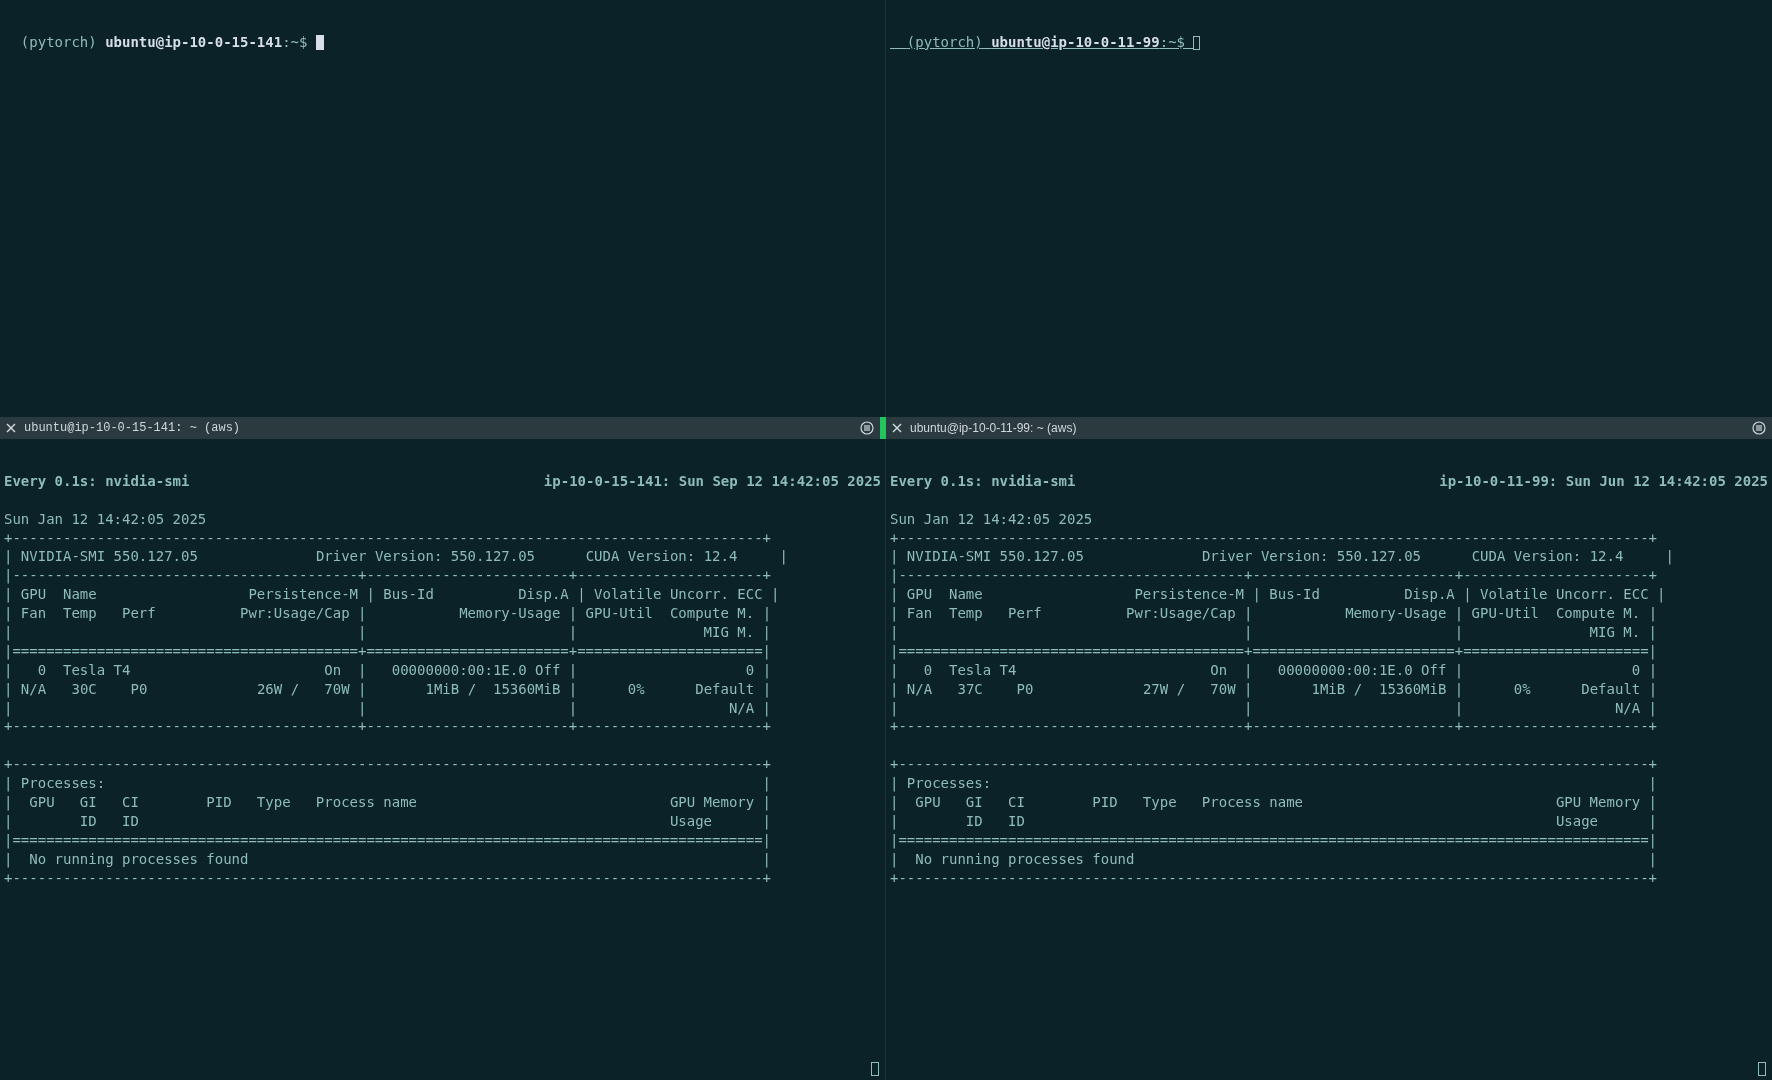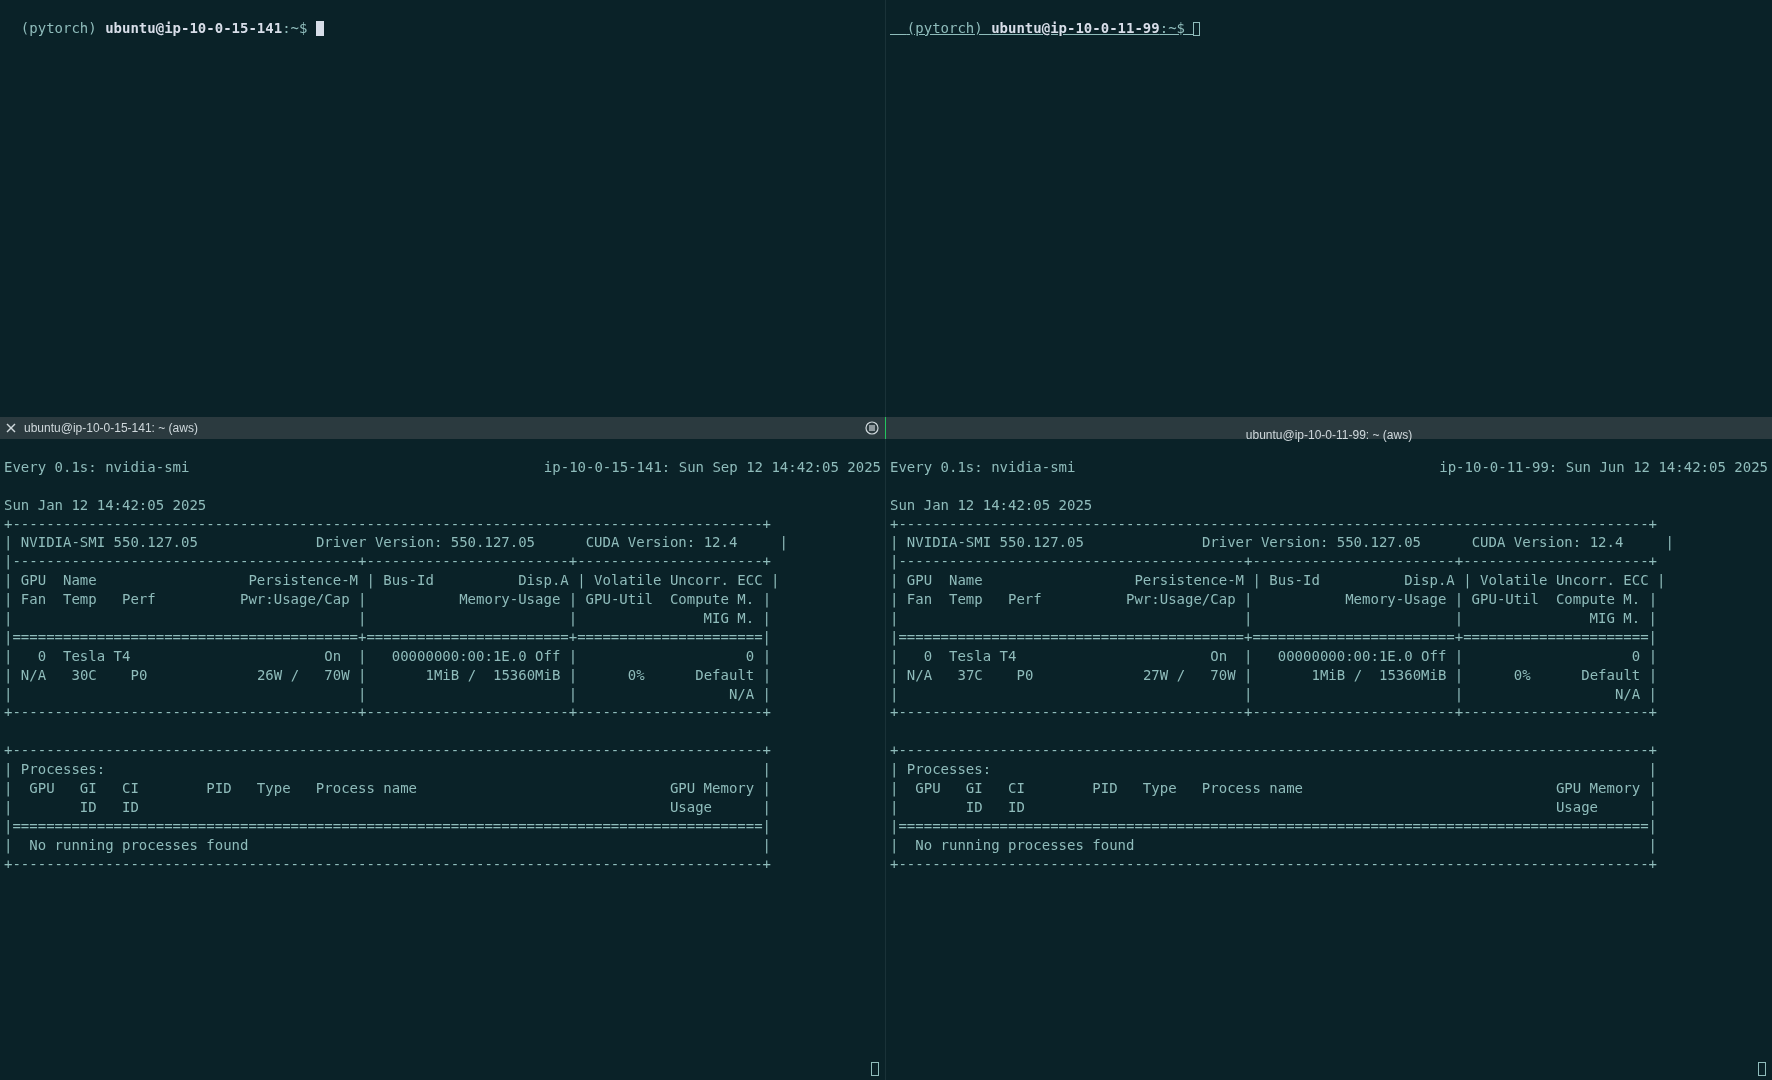--- a/index.html
+++ b/index.html
@@ -9,40 +9,40 @@
     background: #0a2228;
     font-family: "Menlo", "Consolas", "DejaVu Sans Mono", monospace;
     font-size: 14px;
     color: #8fbcbb;
     overflow: hidden;
     display: grid;
     grid-template-columns: 1fr 1fr;
     grid-template-rows: 417px 22px 1fr;
   }
   .pane {
-    padding: 0 4px;
+    padding: 14px 4px;
     white-space: pre;
     line-height: 1.35;
     overflow: hidden;
     position: relative;
   }
   .pane.top-left { grid-column: 1; grid-row: 1; border-right: 1px solid #1a3238; }
   .pane.top-right { grid-column: 2; grid-row: 1; text-decoration: underline; }
   .titlebar {
     background: #2b3a3f;
     color: #cfd8dc;
     font-size: 12px;
     padding: 3px 6px;
     display: flex;
     align-items: center;
     gap: 8px;
     font-family: -apple-system, BlinkMacSystemFont, "Segoe UI", sans-serif;
   }
-  .titlebar.left { grid-column: 1; grid-row: 2; border-right: 1px solid #22c55e; }
-  .titlebar.right { grid-column: 2; grid-row: 2; flex-direction: column; }
+  .titlebar.left { grid-column: 1; grid-row: 2; border-right: 6px solid #22c55e; font-family: Liberation Mono, monospace; }
+  .titlebar.right { grid-column: 2; grid-row: 2; }
   .titlebar .close-icon {
     width: 10px; height: 10px;
     stroke: #cfd8dc; stroke-width: 1.5;
     cursor: pointer;
   }
   .titlebar .menu-icon {
     margin-left: auto;
     width: 14px; height: 14px;
     stroke: #cfd8dc; stroke-width: 1.2;
     fill: none;
@@ -56,21 +56,21 @@
     display: inline-block;
     width: 8px; height: 15px;
     background: #d8dee9;
     vertical-align: text-bottom;
   }
   .cursor.hollow {
     background: transparent;
     border: 1px solid #8fbcbb;
     width: 7px; height: 14px;
   }
-  .watch-header { display: flex; justify-content: space-between; }
+  .watch-header { display: flex; justify-content: space-between; font-weight: bold; }
   .scroll-indicator {
     position: absolute;
     bottom: 4px; right: 6px;
     width: 8px; height: 14px;
     border: 1px solid #8fbcbb;
   }
   pre { font: inherit; }
 </style>
 </head>
 <body>

